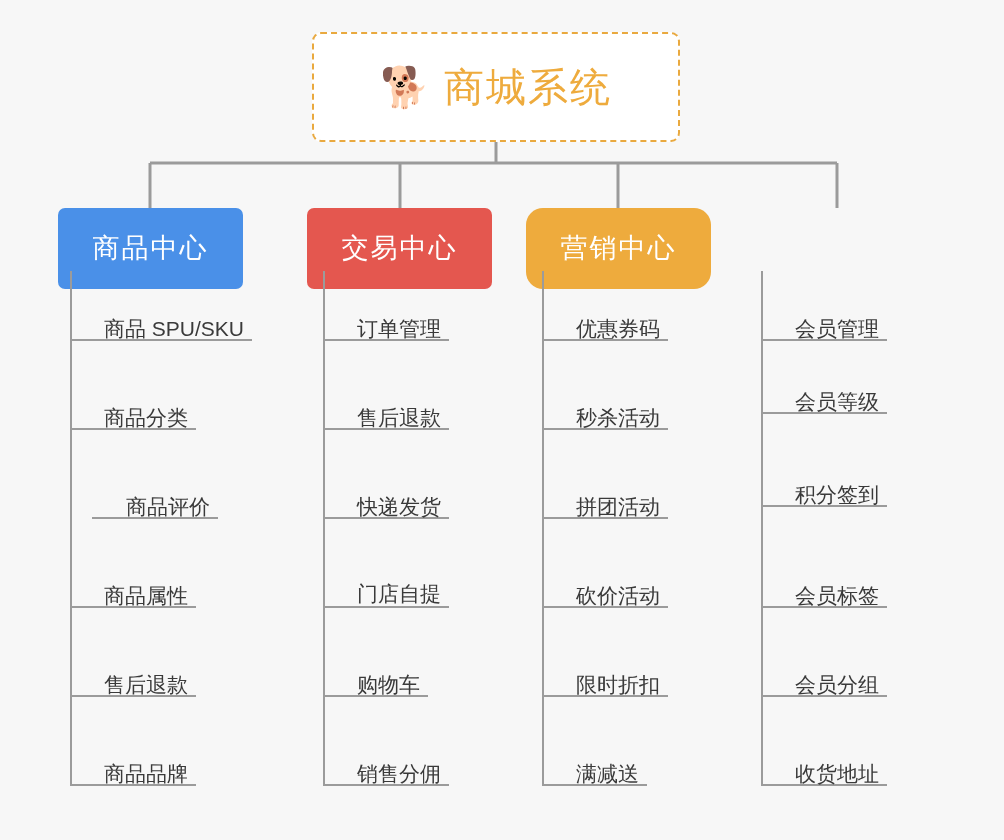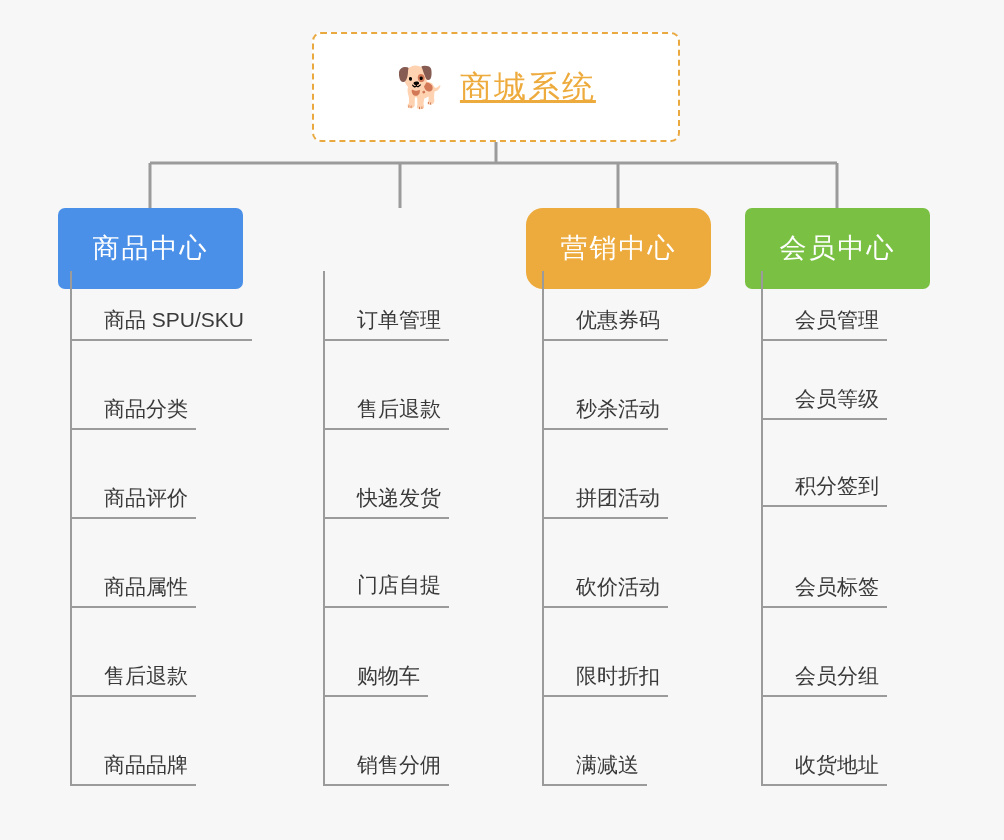--- a/index.html
+++ b/index.html
@@ -43,26 +43,25 @@
     align-items: center;
     justify-content: center;
     gap: 14px;
   }
   .root-icon {
     font-size: 40px;
     line-height: 1;
     display: block;
   }
   .root-title {
-    font-size: 32px;
+    font-size: 40px;
     color: #eeab3d;
     letter-spacing: 2px;
     line-height: 1;
     white-space: nowrap;
-    text-decoration: underline;
   }
 
   
   .cat-box {
     position: absolute;
     top: 208px;
     width: 185px;
     height: 81px;
     border-radius: 7px;
     display: flex;
@@ -97,21 +96,20 @@
     display: flex;
     align-items: flex-end;
     padding-left: 34px;
     box-sizing: border-box;
   }
   .leaf-text {
     font-size: 21px;
     color: #3a3a3a;
     line-height: 1;
     white-space: nowrap;
-    padding-bottom: 9px;
     border-bottom: 2px solid #9b9b9b;
     padding-right: 8px;
   }
   .leaf-underline-ext {
     position: absolute;
     left: 0;
     width: 34px;
     height: 2px;
     background: #9b9b9b;
     bottom: 0;
@@ -145,38 +143,41 @@
   <div class="column" id="col-0" style="left:70px;">
       <div class="spine" style="height: 515px; background: rgb(155, 155, 155);"></div>
       <div class="leaf-item" style="top: 22px;">
         <div class="leaf-underline-ext"></div>
         <span class="leaf-text">商品 SPU/SKU</span>
       </div>
       <div class="leaf-item" style="top: 111px;">
         <div class="leaf-underline-ext"></div>
         <span class="leaf-text">商品分类</span>
       </div>
-      <div class="leaf-item" style="top: 200px;">
+      <div class="leaf-item" style="top: 200px; margin-left: 22px;">
         <div class="leaf-underline-ext"></div>
         <span class="leaf-text">商品评价</span>
       </div>
       <div class="leaf-item" style="top: 289px;">
         <div class="leaf-underline-ext"></div>
         <span class="leaf-text">商品属性</span>
       </div>
       <div class="leaf-item" style="top: 378px;">
         <div class="leaf-underline-ext"></div>
         <span class="leaf-text">售后退款</span>
       </div>
       <div class="leaf-item" style="top: 467px;">
         <div class="leaf-underline-ext"></div>
         <span class="leaf-text">商品品牌</span>
       </div>
     </div>
 
+  <div class="cat-box" id="cat-1" style="left: 307px; background: rgb(228, 87, 79);">
+    <span class="cat-label">交易中心</span>
+  </div>
   <div class="column" id="col-1" style="left:323px;">
       <div class="spine" style="height: 515px; background: rgb(155, 155, 155);"></div>
       <div class="leaf-item" style="top: 22px;">
         <div class="leaf-underline-ext"></div>
         <span class="leaf-text">订单管理</span>
       </div>
       <div class="leaf-item" style="top: 111px;">
         <div class="leaf-underline-ext"></div>
         <span class="leaf-text">售后退款</span>
       </div>
@@ -222,30 +223,27 @@
       <div class="leaf-item" style="top: 378px;">
         <div class="leaf-underline-ext"></div>
         <span class="leaf-text">限时折扣</span>
       </div>
       <div class="leaf-item" style="top: 467px;">
         <div class="leaf-underline-ext"></div>
         <span class="leaf-text">满减送</span>
       </div>
     </div>
 
-  <div class="cat-box" id="cat-3" style="left: 745px; background: rgb(122, 193, 67);">
-    <span class="cat-label">会员中心</span>
-  </div>
   <div class="column" id="col-3" style="left:761px;">
       <div class="spine" style="height: 515px; background: rgb(155, 155, 155);"></div>
       <div class="leaf-item" style="top: 22px;">
         <div class="leaf-underline-ext"></div>
         <span class="leaf-text">会员管理</span>
       </div>
-      <div class="leaf-item" style="top: 101px;">
+      <div class="leaf-item" style="top: 95px;">
         <div class="leaf-underline-ext"></div>
         <span class="leaf-text">会员等级</span>
       </div>
       <div class="leaf-item" style="top: 188px;">
         <div class="leaf-underline-ext"></div>
         <span class="leaf-text">积分签到</span>
       </div>
       <div class="leaf-item" style="top: 289px;">
         <div class="leaf-underline-ext"></div>
         <span class="leaf-text">会员标签</span>

